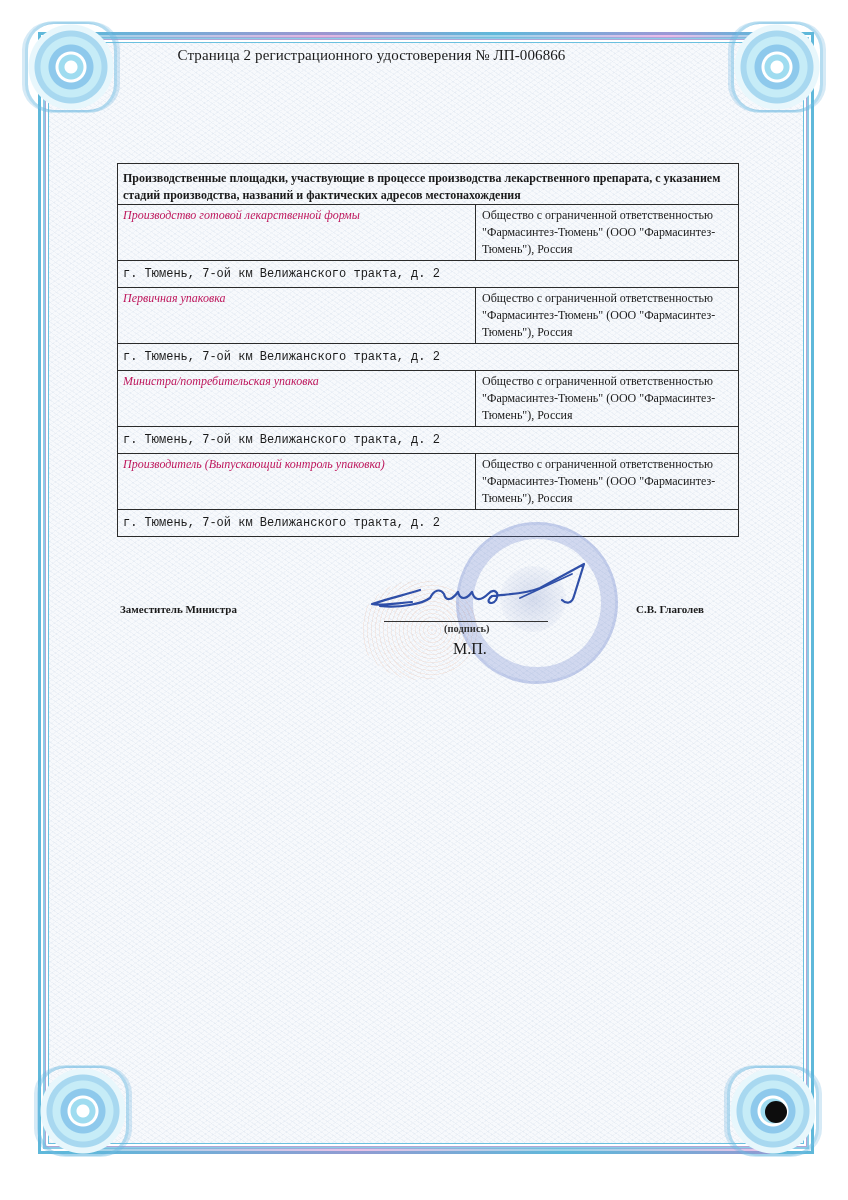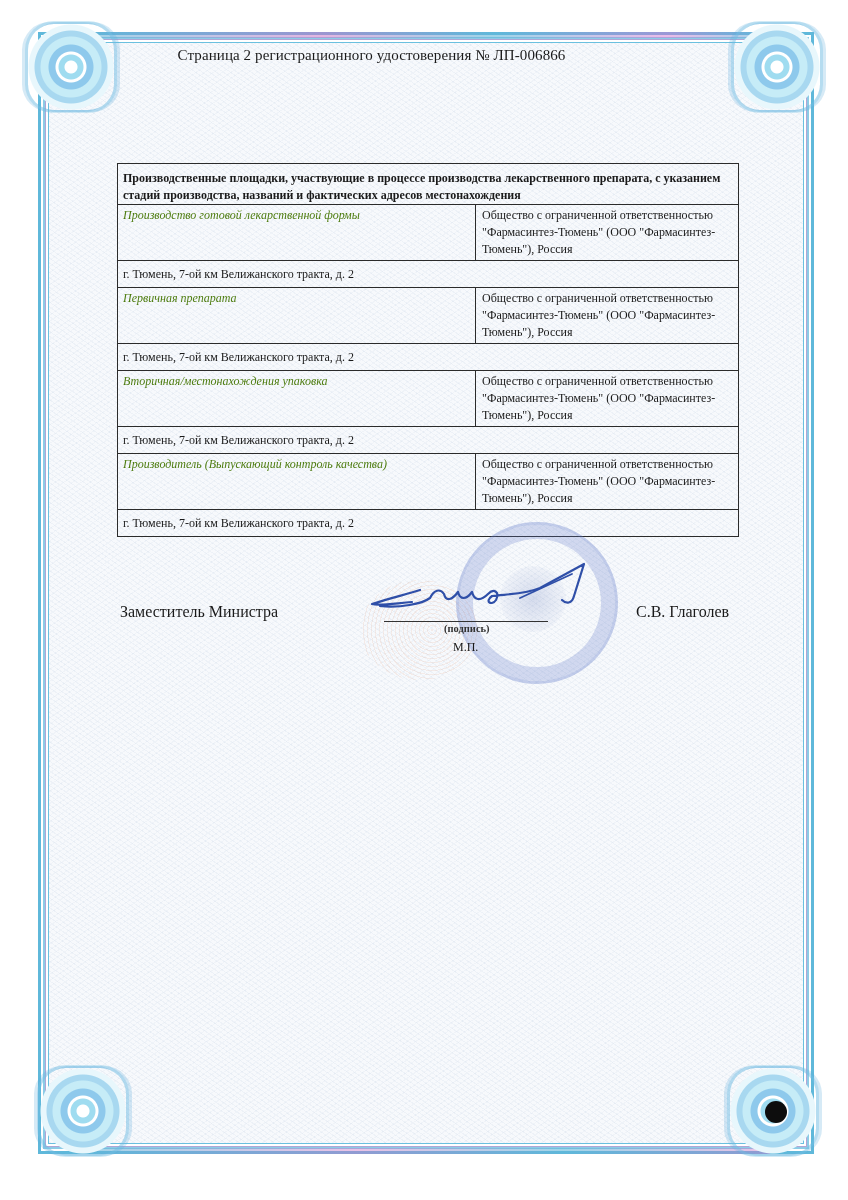--- a/index.html
+++ b/index.html
@@ -50,29 +50,29 @@
     font-size: 15px; letter-spacing: 0.1px;
   }
   table.sites {
     position: absolute; left: 117px; top: 163px; width: 622px;
     border-collapse: collapse; font-size: 12px; line-height: 17px;
   }
   table.sites td {
     border: 1.3px solid #2b2b2b; vertical-align: top; padding: 2px 4px 2px 5px;
   }
   .th-cell { font-weight: bold; padding-top: 6px !important; padding-bottom: 0 !important; }
-  .stage { font-style: italic; width: 348px; color: #4d7c0f; }
+  .stage { font-style: italic; width: 348px; color: #be185d; }
   .org { padding-left: 6px !important; }
-  .addr { height: 19px; padding-top: 5px !important; }
-  .sig-row { position: absolute; top: 603px; font-size: 16px; font-weight: normal; }
+  .addr { height: 19px; padding-top: 5px !important; font-family: Liberation Mono, monospace; }
+  .sig-row { position: absolute; top: 603px; font-size: 11px; font-weight: bold; }
   .sig-title { left: 120px; }
   .sig-name { left: 636px; text-align: center; }
   .sig-line { position: absolute; left: 384px; top: 621px; width: 164px; height: 1px; background: #333; }
   .sig-caption { position: absolute; left: 444px; top: 623px; font-size: 10.5px; color: #333; font-weight: bold; }
-  .mp { position: absolute; left: 453px; top: 640px; font-size: 12px; }
+  .mp { position: absolute; left: 453px; top: 640px; font-size: 16px; }
   .stamp {
     position: absolute; left: 456px; top: 522px; width: 156px; height: 156px; border-radius: 50%;
     border: 3px solid rgba(95,120,200,0.35);
     box-shadow: inset 0 0 0 12px rgba(255,255,255,0), inset 0 0 0 14px rgba(95,120,200,0.25);
   }
   .stamp-eagle {
     position: absolute; left: 500px; top: 566px; width: 66px; height: 66px; border-radius: 50%;
     background: radial-gradient(circle, rgba(110,130,190,0.25), rgba(110,130,190,0.05) 70%);
   }
   .signature { position: absolute; left: 360px; top: 560px; width: 240px; height: 60px; }
@@ -103,35 +103,35 @@
     <td colspan="2" class="th-cell">Производственные площадки, участвующие в процессе производства лекарственного препарата, с указанием стадий производства, названий и фактических адресов местонахождения</td>
   </tr>
   <tr>
     <td class="stage">Производство готовой лекарственной формы</td>
     <td class="org">Общество с ограниченной ответственностью "Фармасинтез-Тюмень" (ООО "Фармасинтез-Тюмень"), Россия</td>
   </tr>
   <tr>
     <td colspan="2" class="addr">г. Тюмень, 7-ой км Велижанского тракта, д. 2</td>
   </tr>
   <tr>
-    <td class="stage">Первичная препарата</td>
+    <td class="stage">Первичная упаковка</td>
     <td class="org">Общество с ограниченной ответственностью "Фармасинтез-Тюмень" (ООО "Фармасинтез-Тюмень"), Россия</td>
   </tr>
   <tr>
     <td colspan="2" class="addr">г. Тюмень, 7-ой км Велижанского тракта, д. 2</td>
   </tr>
   <tr>
-    <td class="stage">Вторичная/местонахождения упаковка</td>
+    <td class="stage">Министра/потребительская упаковка</td>
     <td class="org">Общество с ограниченной ответственностью "Фармасинтез-Тюмень" (ООО "Фармасинтез-Тюмень"), Россия</td>
   </tr>
   <tr>
     <td colspan="2" class="addr">г. Тюмень, 7-ой км Велижанского тракта, д. 2</td>
   </tr>
   <tr>
-    <td class="stage">Производитель (Выпускающий контроль качества)</td>
+    <td class="stage">Производитель (Выпускающий контроль упаковка)</td>
     <td class="org">Общество с ограниченной ответственностью "Фармасинтез-Тюмень" (ООО "Фармасинтез-Тюмень"), Россия</td>
   </tr>
   <tr>
     <td colspan="2" class="addr">г. Тюмень, 7-ой км Велижанского тракта, д. 2</td>
   </tr>
 </tbody>
   </table>
 
 <div class="watermark"></div>
 <div class="stamp"></div>

